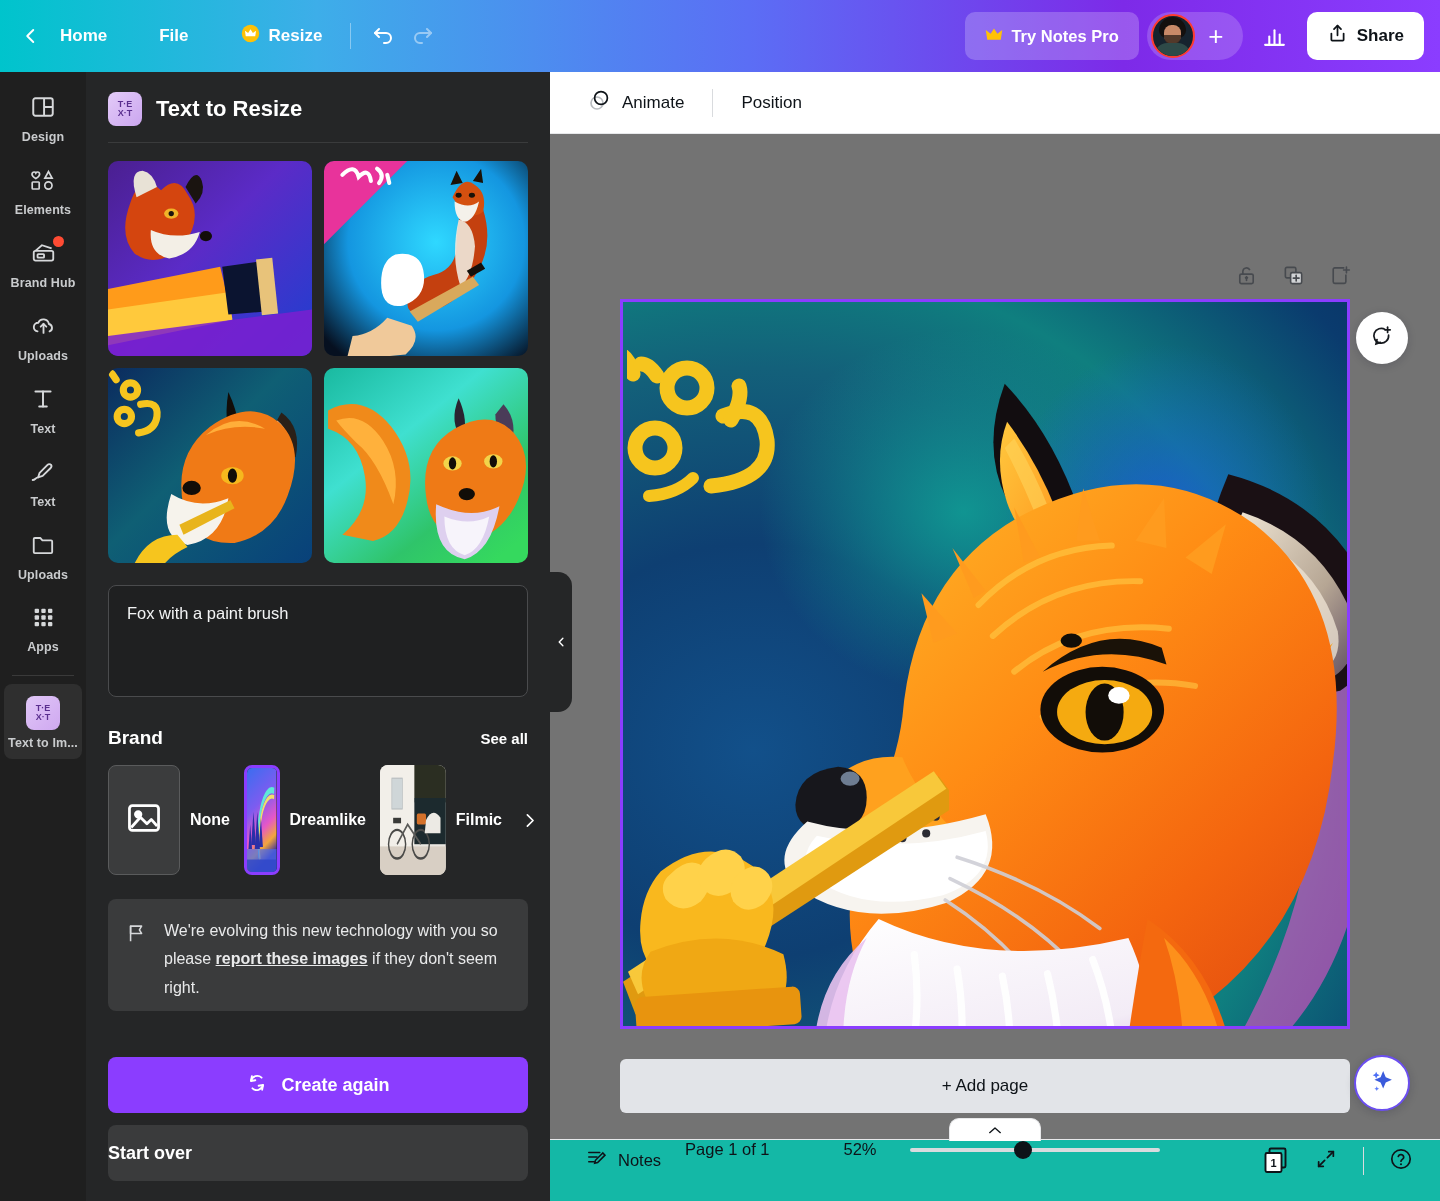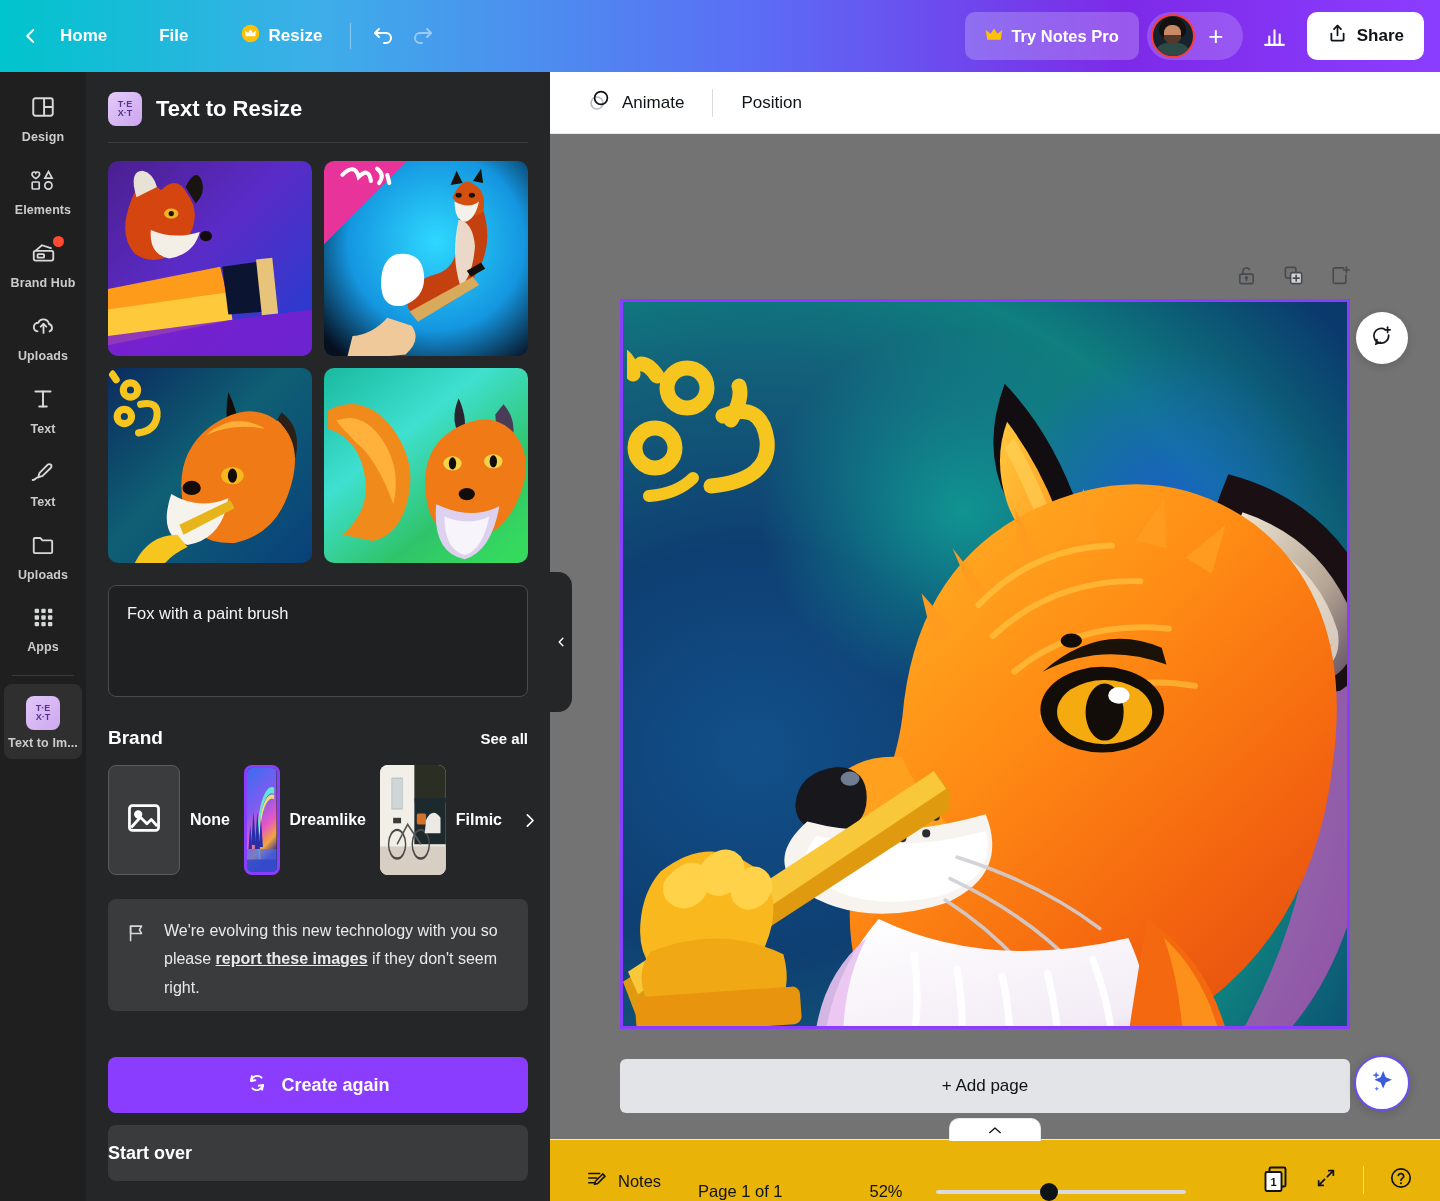--- a/index.html
+++ b/index.html
@@ -194,22 +194,22 @@
   
   .fox { position: absolute; inset: 0; background: radial-gradient(120% 110% at 18% 62%, #12508a 0%, #0e3f72 26%, #13607a 48%, #0f7f7f 62%, #0a3b6e 85%, #0a2e5e 100%); }
   .fox .tealglow { position:absolute; left:8%; top:-6%; width:78%; height:70%; background: radial-gradient(closest-side, rgba(16,160,150,.85), rgba(16,120,140,0) 72%); }
   .fox .blueglow { position:absolute; right:-6%; top:-4%; width:62%; height:70%; background: radial-gradient(closest-side, rgba(28,92,220,.85), rgba(20,60,160,0) 72%); }
   .fox .scribble { position: absolute; left: 4px; top: 48px; width: 210px; height: 190px; }
   .fox-body { position: absolute; right: -6%; bottom: 0; width: 92%; height: 92%; }
   .fox .brush { position: absolute; left: 0; bottom: 0; width: 45%; height: 42%; }
 
   
   .bottombar {
-    height: 62px; flex: 0 0 62px; background: #eab308; border-top: 1px solid #e7e8ea;
-    display: flex; align-items: flex-end; padding: 0 18px 0 24px; gap: 13px; position: relative;
+    height: 62px; flex: 0 0 62px; background: #14b8a6; border-top: 1px solid #e7e8ea;
+    display: flex; align-items: flex-start; padding: 0 18px 0 24px; gap: 0; position: relative;
   }
   .bb-btn {
     display: flex; align-items: center; gap: 10px; height: 40px; padding: 0 12px;
     border-radius: 6px; font-size: 16.5px; color: #0e1318; cursor: pointer;
   }
   .bb-static { font-size: 16.5px; color: #0e1318; padding: 0 12px; }
   .zoom-wrap { display: flex; align-items: center; gap: 20px; margin-left: 62px; }
   .zoom-pct { font-size: 16.5px; color: #0e1318; min-width: 46px; }
   .slider { width: 250px; height: 4px; background: #d9dbde; border-radius: 2px; position: relative; cursor: pointer; }
   .slider .knob { position: absolute; left: 104px; top: -7px; width: 18px; height: 18px; border-radius: 50%; background: #0e1318; }

